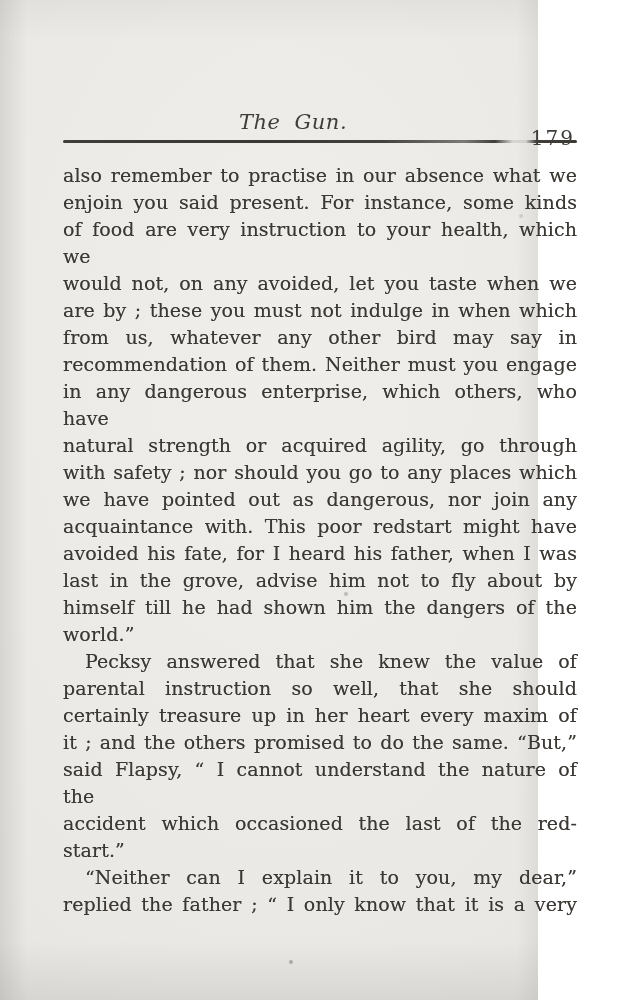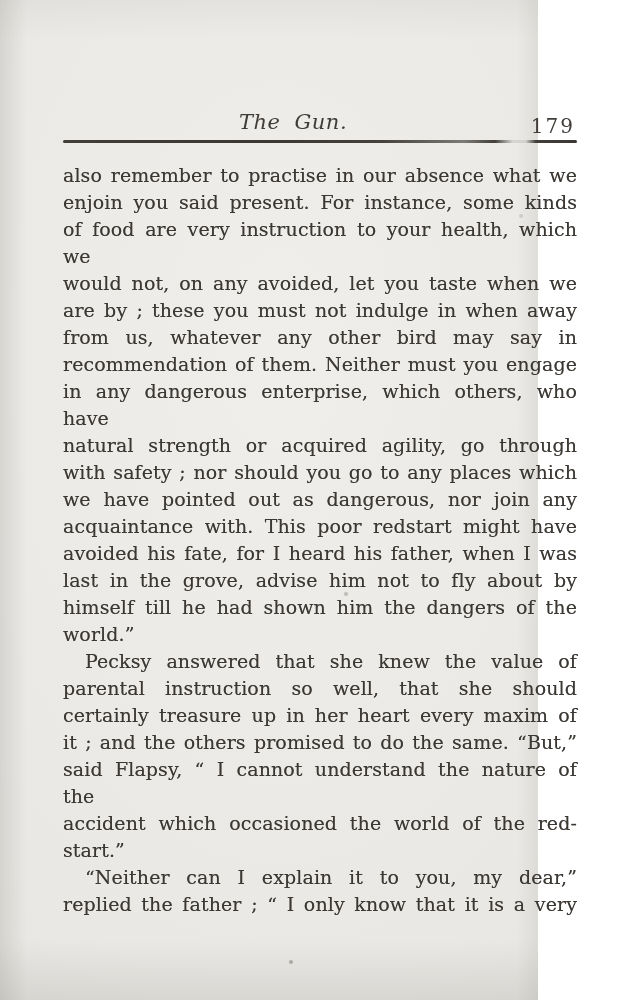--- a/index.html
+++ b/index.html
@@ -57,21 +57,21 @@
     text-align: center;
     font-style: italic;
     font-size: 21px;
     letter-spacing: 0.5px;
     word-spacing: 7px;
     color: #403d39;
   }
   .head-page {
     position: absolute;
     right: 2px;
-    top: 4px;
+    top: 16px;
     font-size: 20px;
     letter-spacing: 2px;
     color: #403d39;
   }
   .rule {
     margin-top: 3px;
     height: 2.5px;
     border-radius: 2px;
     background: linear-gradient(to right,
       #413e3a 0%, #3b3834 40%, #45423e 62%,
@@ -112,40 +112,40 @@
       <div class="head-title">The Gun.</div>
       <div class="head-page">179</div>
     </div>
     <div class="rule"></div>
     <div class="body-text">
         <div class="paragraph">
           <div class="line">also remember to practise in our absence what we</div>
           <div class="line">enjoin you said present. For instance, some kinds</div>
           <div class="line">of food are very instruction to your health, which we</div>
           <div class="line">would not, on any avoided, let you taste when we</div>
-          <div class="line">are by ; these you must not indulge in when away</div>
+          <div class="line">are by ; these you must not indulge in when which</div>
           <div class="line">from us, whatever any other bird may say in</div>
           <div class="line">recommendation of them. Neither must you engage</div>
           <div class="line">in any dangerous enterprise, which others, who have</div>
           <div class="line">natural strength or acquired agility, go through</div>
           <div class="line">with safety ; nor should you go to any places which</div>
           <div class="line">we have pointed out as dangerous, nor join any</div>
           <div class="line">acquaintance with. This poor redstart might have</div>
           <div class="line">avoided his fate, for I heard his father, when I was</div>
           <div class="line">last in the grove, advise him not to fly about by</div>
           <div class="line">himself till he had shown him the dangers of the</div>
           <div class="line ragged">world.”</div>
         </div>
         <div class="paragraph">
           <div class="line indent">Pecksy answered that she knew the value of</div>
           <div class="line">parental instruction so well, that she should</div>
           <div class="line">certainly treasure up in her heart every maxim of</div>
           <div class="line">it ; and the others promised to do the same. “But,”</div>
           <div class="line">said Flapsy, “ I cannot understand the nature of the</div>
-          <div class="line">accident which occasioned the world of the red-</div>
+          <div class="line">accident which occasioned the last of the red-</div>
           <div class="line ragged">start.”</div>
         </div>
         <div class="paragraph">
           <div class="line indent">“Neither can I explain it to you, my dear,”</div>
           <div class="line">replied the father ; “ I only know that it is a very</div>
         </div>
       </div>
   </div>
 </div>
 

